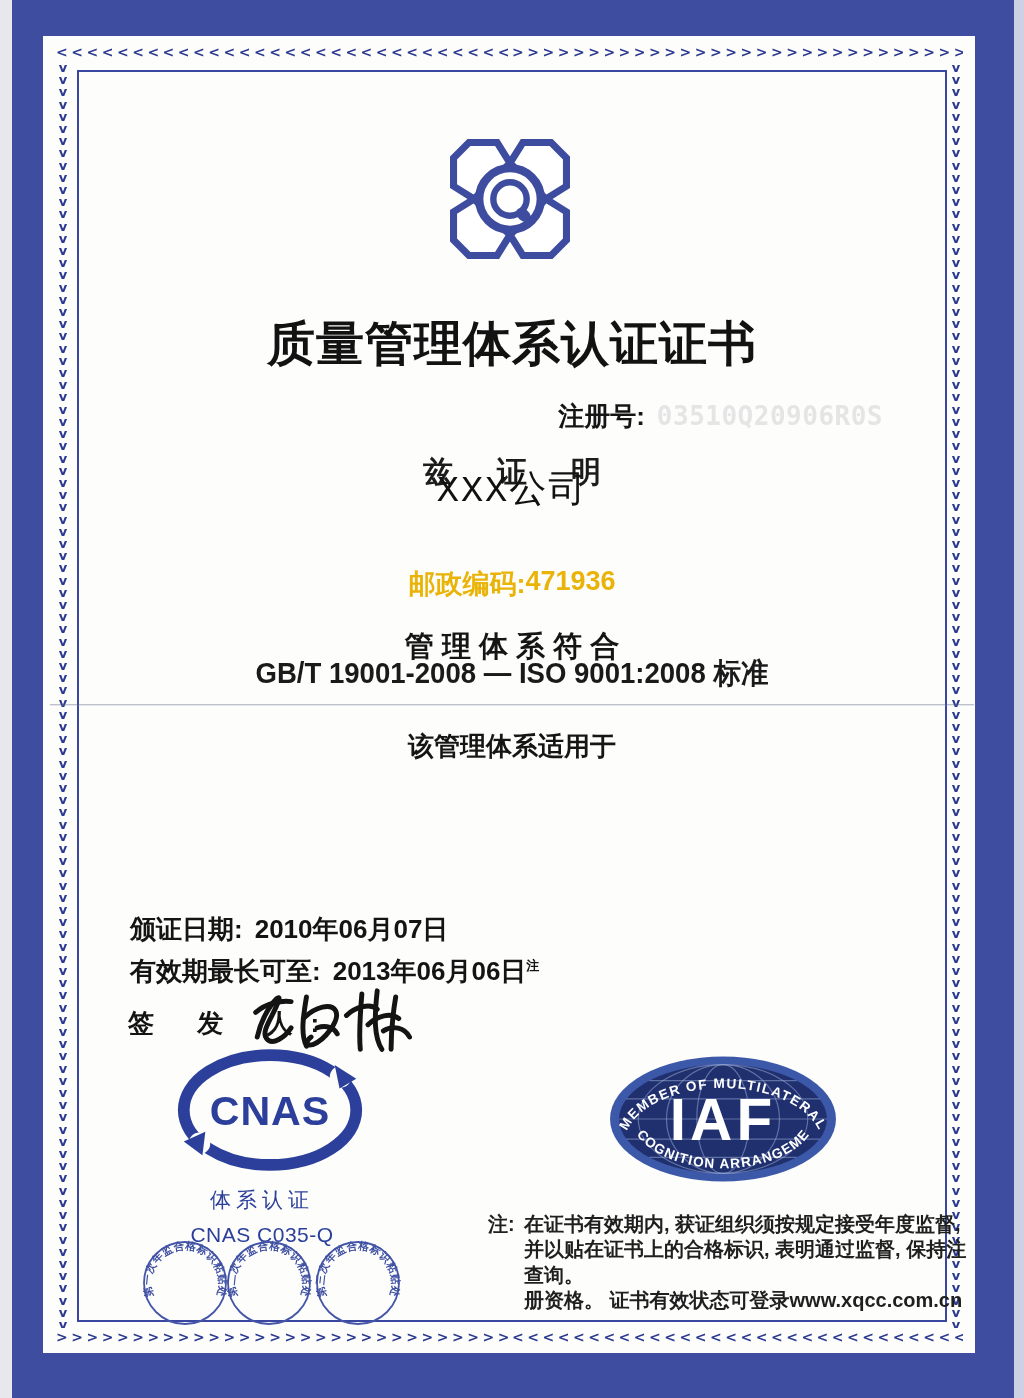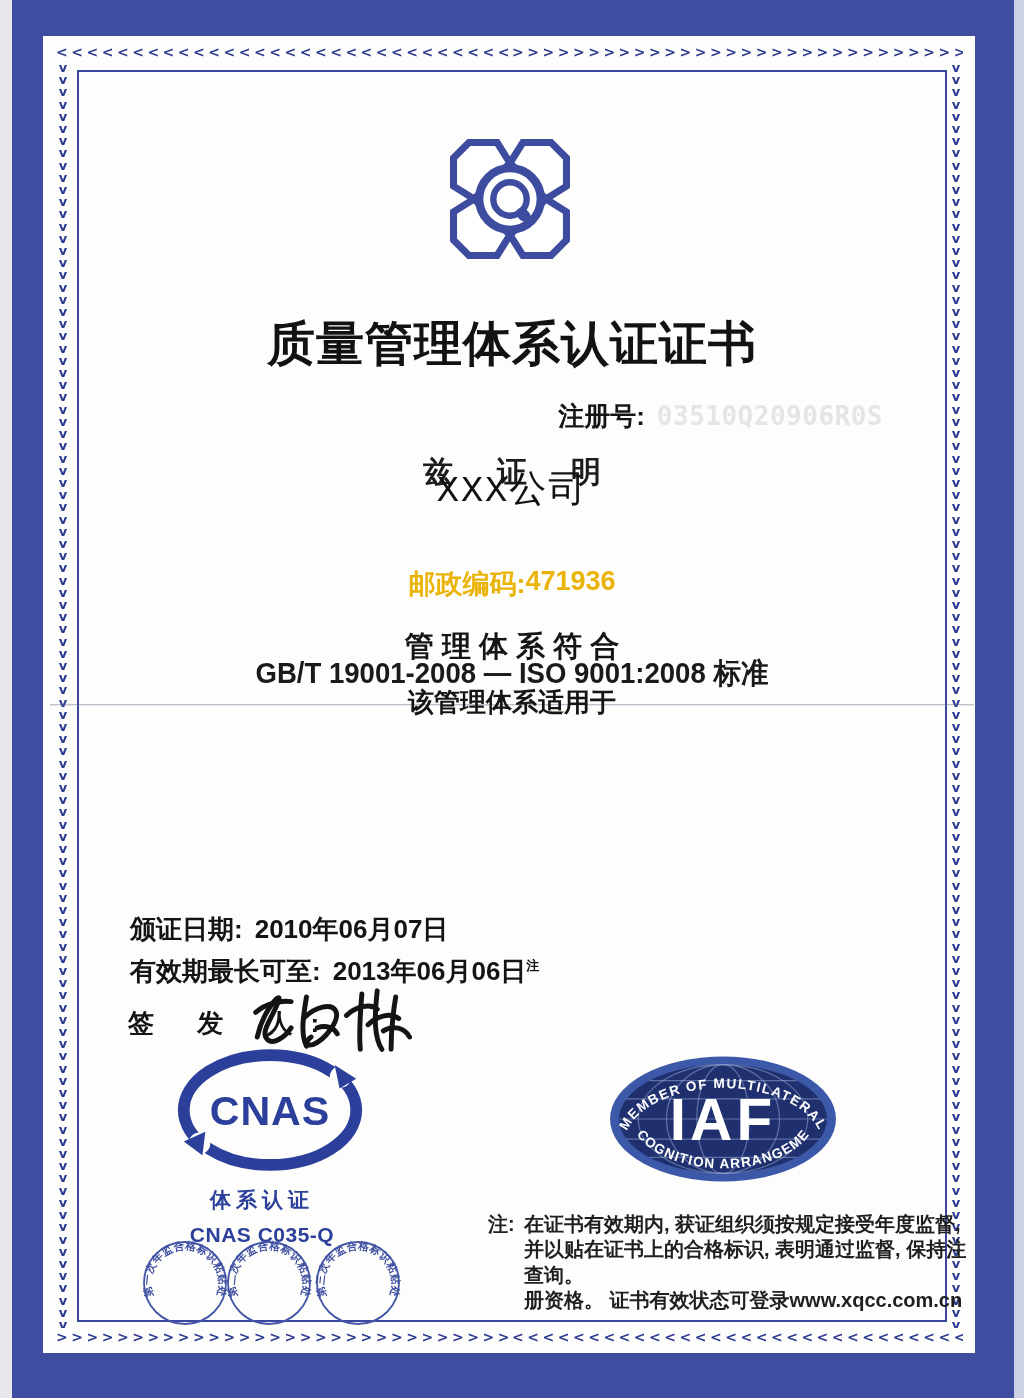--- a/index.html
+++ b/index.html
@@ -22,28 +22,28 @@
   .reg-label{font-size:26px;font-weight:700;color:#151515;}
   .reg-num{font:700 26px "DejaVu Sans Mono",monospace;color:#e5e5e5;letter-spacing:.5px;text-align:center;}
   .attest{position:absolute;left:0;right:0;top:452px;display:flex;justify-content:center;gap:44px;
     font-family:"Liberation Serif",serif;font-size:30px;font-weight:700;color:#1c1c1c;}
   .company{top:464px;font-family:Liberation Mono, monospace;font-size:37px;font-weight:500;
     letter-spacing:2px;color:#111;}
   .postal{position:absolute;left:0;right:0;top:566px;display:flex;justify-content:center;gap:0;
     font-size:27px;font-weight:700;color:#eab308;}
   .conformity{top:619px;font-size:29px;font-weight:700;color:#151515;margin-top:8px;}
   .standard{top:654px;font-size:29px;font-weight:800;color:#1a1a1a;transform:scaleX(.95);}
-  .scope{top:685px;font-size:26px;font-weight:700;color:#151515;}
+  .scope{top:729px;font-size:26px;font-weight:700;color:#151515;}
   .date-row{position:absolute;left:130px;display:flex;gap:12px;align-items:baseline;
     font-size:26px;font-weight:700;color:#141414;}
   .sup-note{font-size:13px;vertical-align:super;font-weight:700;}
   .signer{position:absolute;left:128px;top:1006px;font-size:26px;font-weight:700;
     letter-spacing:18px;color:#141414;white-space:nowrap;}
   .cnas-caption{position:absolute;left:160px;top:1186px;width:204px;text-align:center;
-    color:#2b3f9b;font-weight:700;}
+    color:#2b3f9b;font-weight:400;}
   .cnas-cap1{font-size:21px;letter-spacing:5px;}
   .cnas-cap2{font-size:21px;letter-spacing:.5px;margin-top:9px;}
   .note{position:absolute;left:488px;top:1212px;width:480px;font-size:20px;font-weight:600;
     color:#1f1f1f;line-height:25.4px;}
   .note-first{display:flex;}
   .note-label{width:36px;flex:0 0 36px;}
   .note-cont{padding-left:36px;}
   svg{display:block;}
 </style>
 </head>

